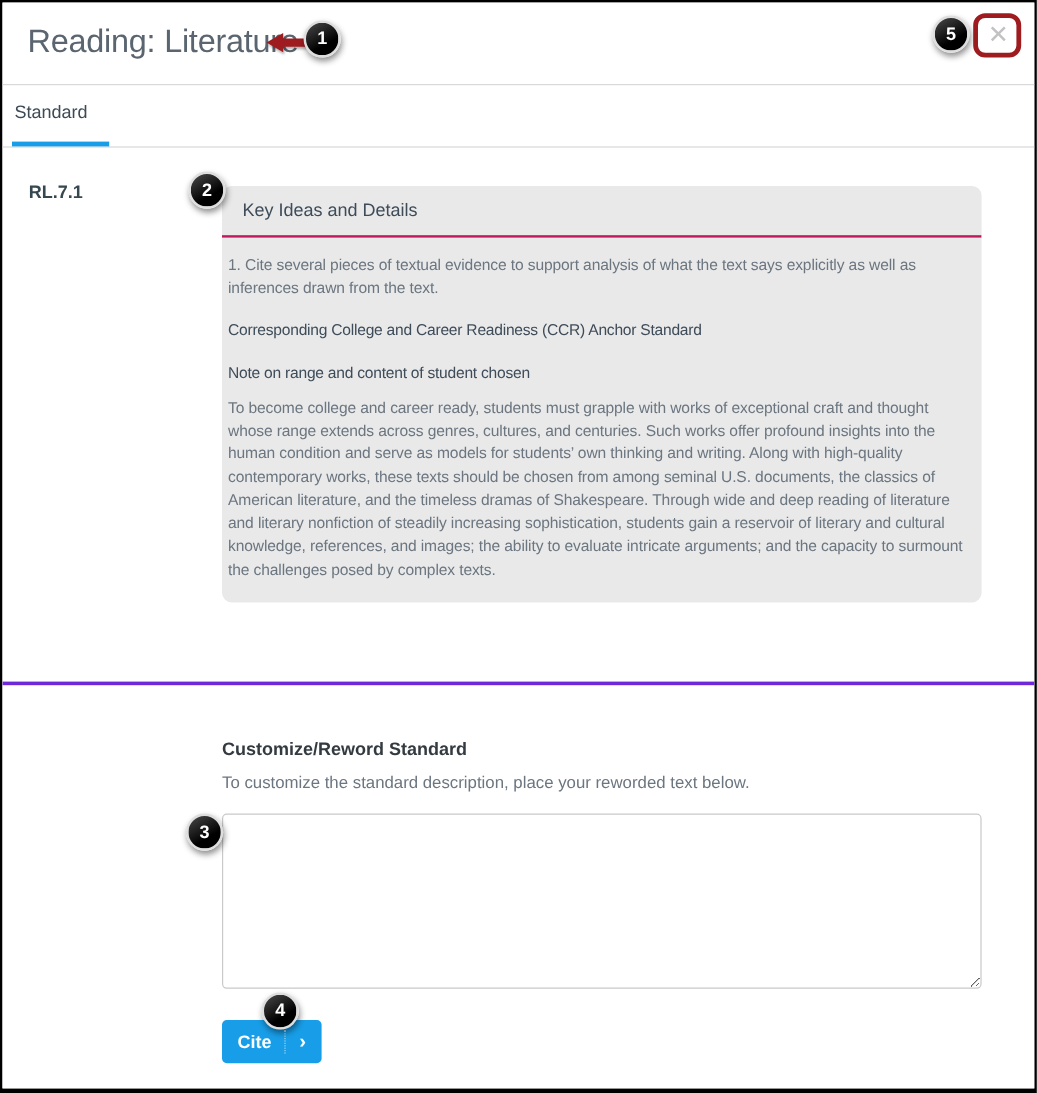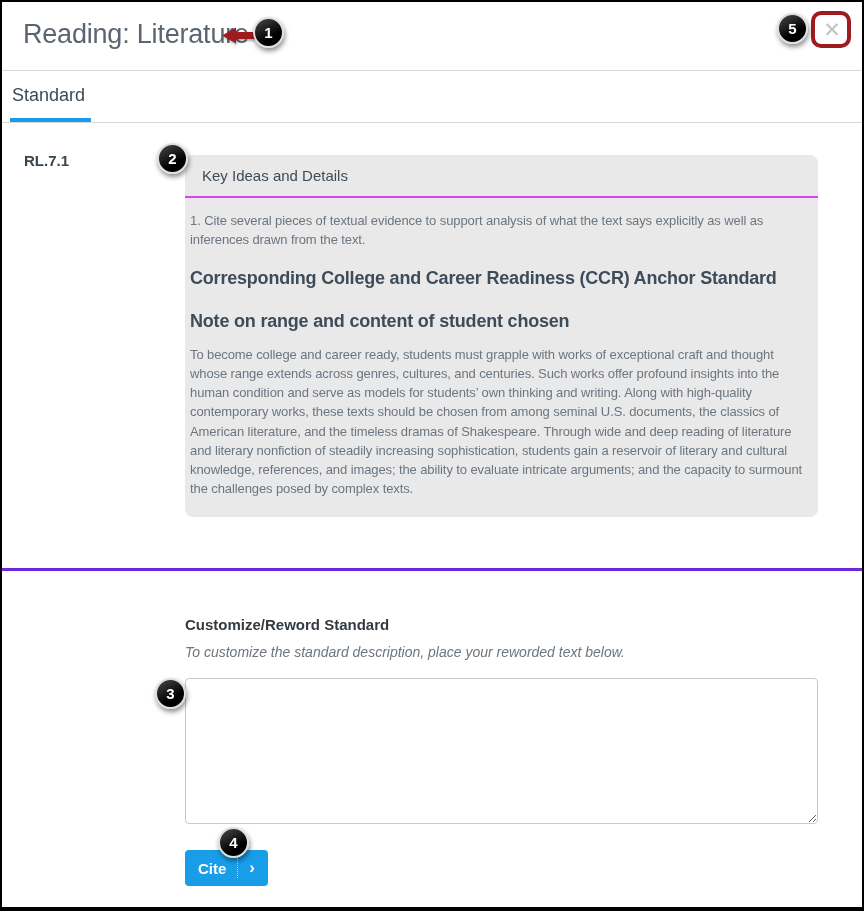--- a/index.html
+++ b/index.html
@@ -32,61 +32,61 @@
     color: #c2c2c2; font-size: 21px; line-height: 1; font-weight: 400;
   }
 
   
   .tabs {
     position: absolute; top: 70px; left: 0; right: 0; height: 51px;
     border-bottom: 1px solid #d8d8d8;
   }
   .tab {
     position: absolute; left: 10px; top: 13px;
-    font-size: 18px; color: #3d4a55; cursor: pointer;
+    font-size: 15px; color: #3d4a55; cursor: pointer;
   }
   .tab-indicator {
     position: absolute; left: 8px; top: 46px; width: 81px; height: 4px;
     background: var(--accent);
   }
 
   
   .content { position: absolute; top: 121px; left: 0; right: 0; }
   .std-code {
     position: absolute; left: 22px; top: 29px;
     font-size: 15px; font-weight: 700; color: #36474f;
   }
   .panel {
     margin: 32px 44px 0 183px;
     background: #e9e9e9; border-radius: 8px; overflow: hidden;
   }
   .panel-header {
     padding: 12px 17px; font-size: 15px; color: #3e4c59;
-    border-bottom: 2px solid #d946ef;
+    border-bottom: 2px solid #be185d;
   }
   .panel-body {
     padding: 13px 5px 18px;
     font-size: 13px; line-height: 1.48; color: #6b7680; letter-spacing: -0.1px;
   }
   .panel-body p { margin: 0 0 12px; }
   .panel-body p:last-child { margin-bottom: 0; }
   .panel-body h3 {
-    font-size: 18px; font-weight: 700; color: #3e4c59;
+    font-size: 13px; font-weight: 400; color: #3e4c59;
     margin: 16px 0 10px; letter-spacing: -0.2px;
   }
 
   
   .lower {
     position: absolute; top: 566px; left: 0; right: 0; bottom: 0;
     border-top: 3px solid #6d28d9;
     padding: 45px 44px 16px 183px;
   }
   .customize-heading { font-size: 15px; font-weight: 700; color: #333b41; }
   .customize-hint {
-    font-size: 14px; font-style: italic; color: #6b7680; margin-top: 11px;
+    font-size: 14px; color: #6b7680; margin-top: 11px;
   }
   .reword-textarea {
     display: block; width: 100%; height: 146px; margin-top: 18px;
     border: 1px solid #c9c9c9; border-radius: 4px; background: #fff;
     font-family: "Liberation Sans", sans-serif; font-size: 14px; color: #333;
     padding: 8px 10px; resize: both;
   }
   .save-btn {
     margin-top: 26px; height: 36px;
     display: inline-flex; align-items: center;

